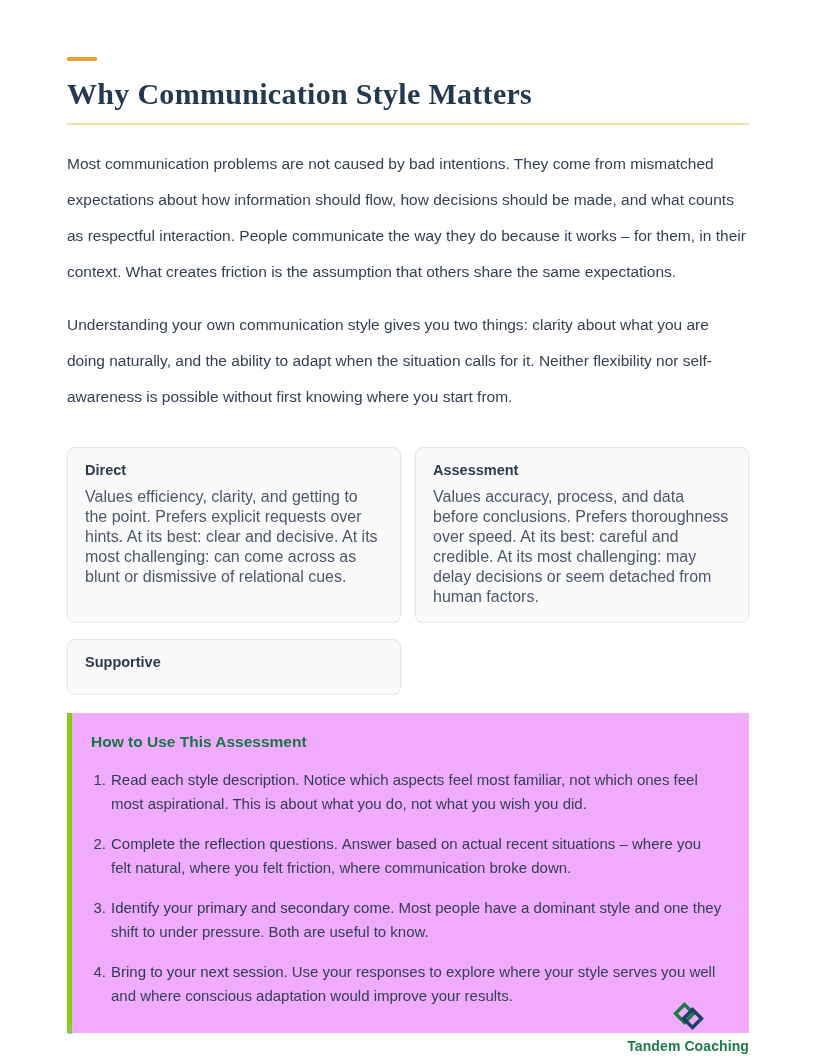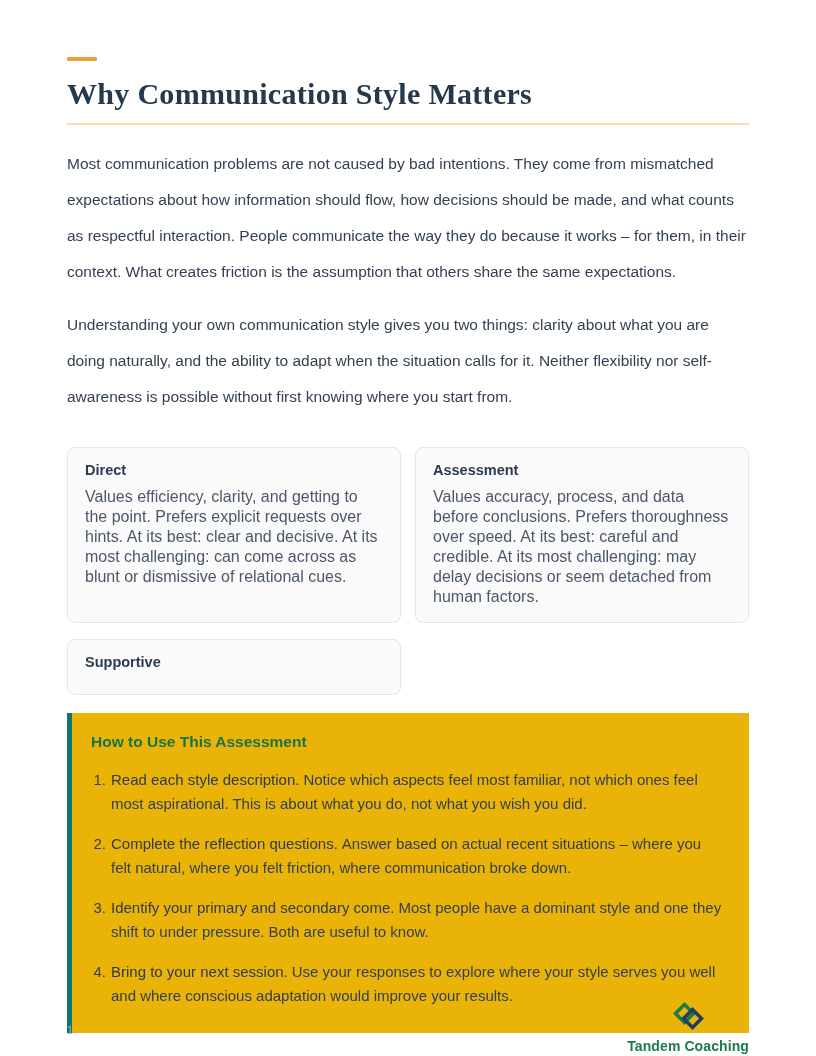--- a/index.html
+++ b/index.html
@@ -59,22 +59,22 @@
     margin: 0 0 9px 0;
   }
   .card p {
     font-size: 16px;
     line-height: 20px;
     color: #4C5869;
     margin: 0;
   }
   .howto {
     margin-top: 18px;
-    background: #eab308;
-    border-left: 5px solid #0f766e;
+    background: #f0abfc;
+    border-left: 5px solid #84cc16;
     padding: 20px 24px 26px 19px;
   }
   .howto h2 {
     font-size: 15.5px;
     font-weight: 700;
     color: #1A7247;
     margin: 0 0 13px 0;
   }
   .step {
     display: flex;

